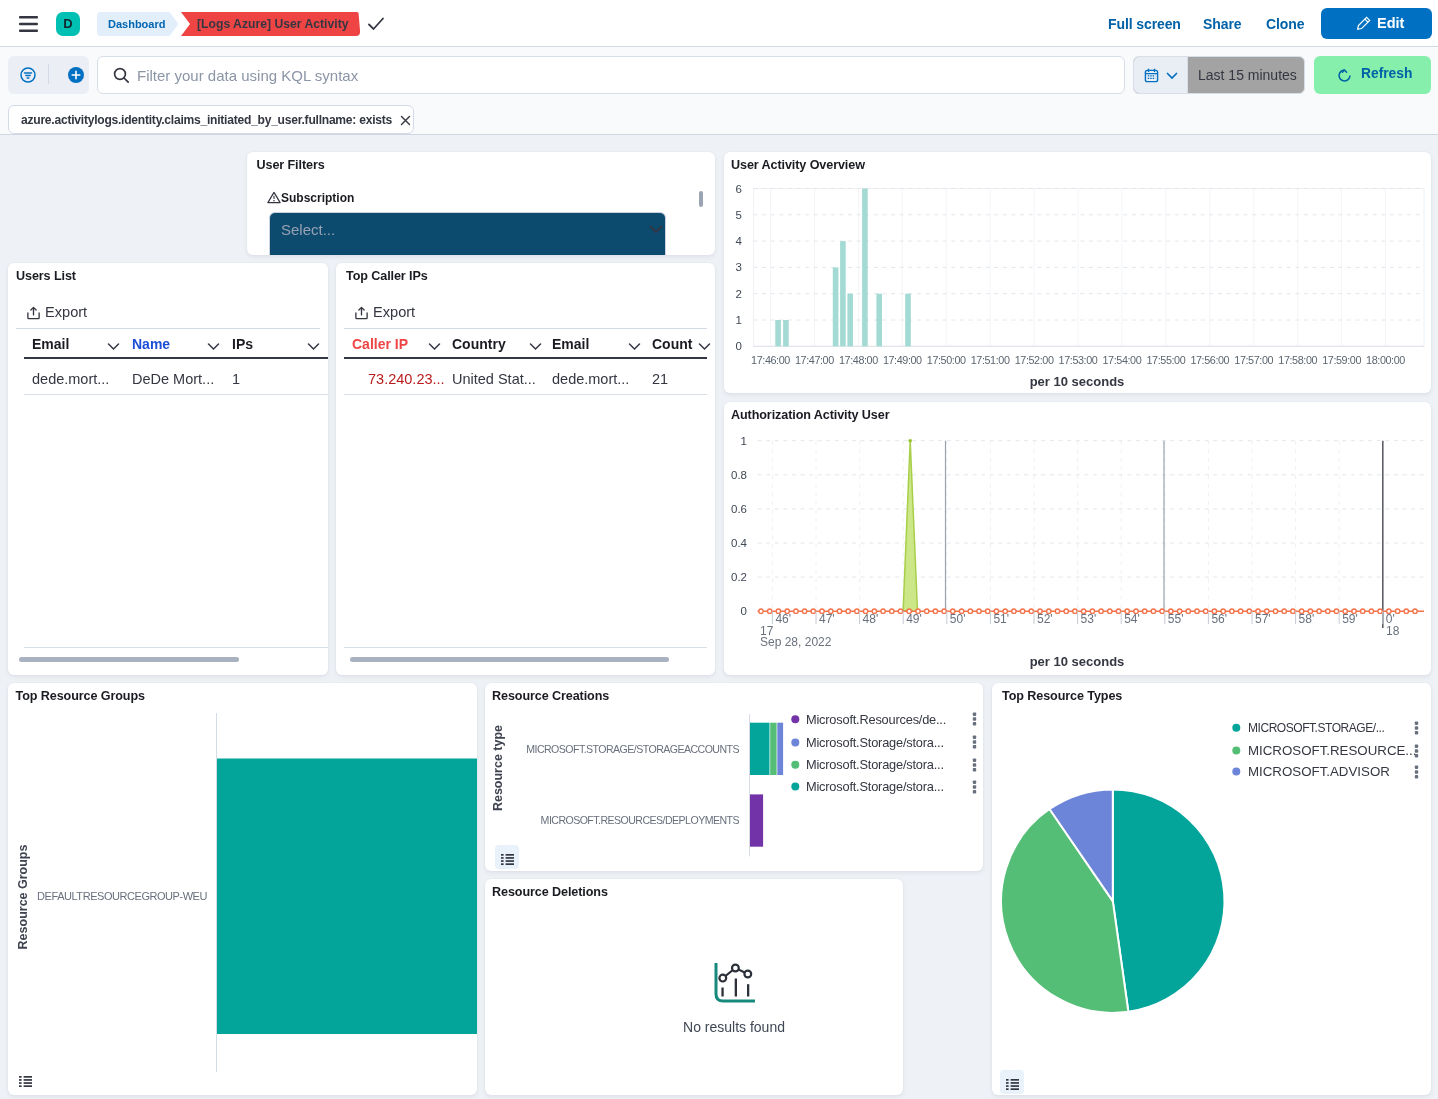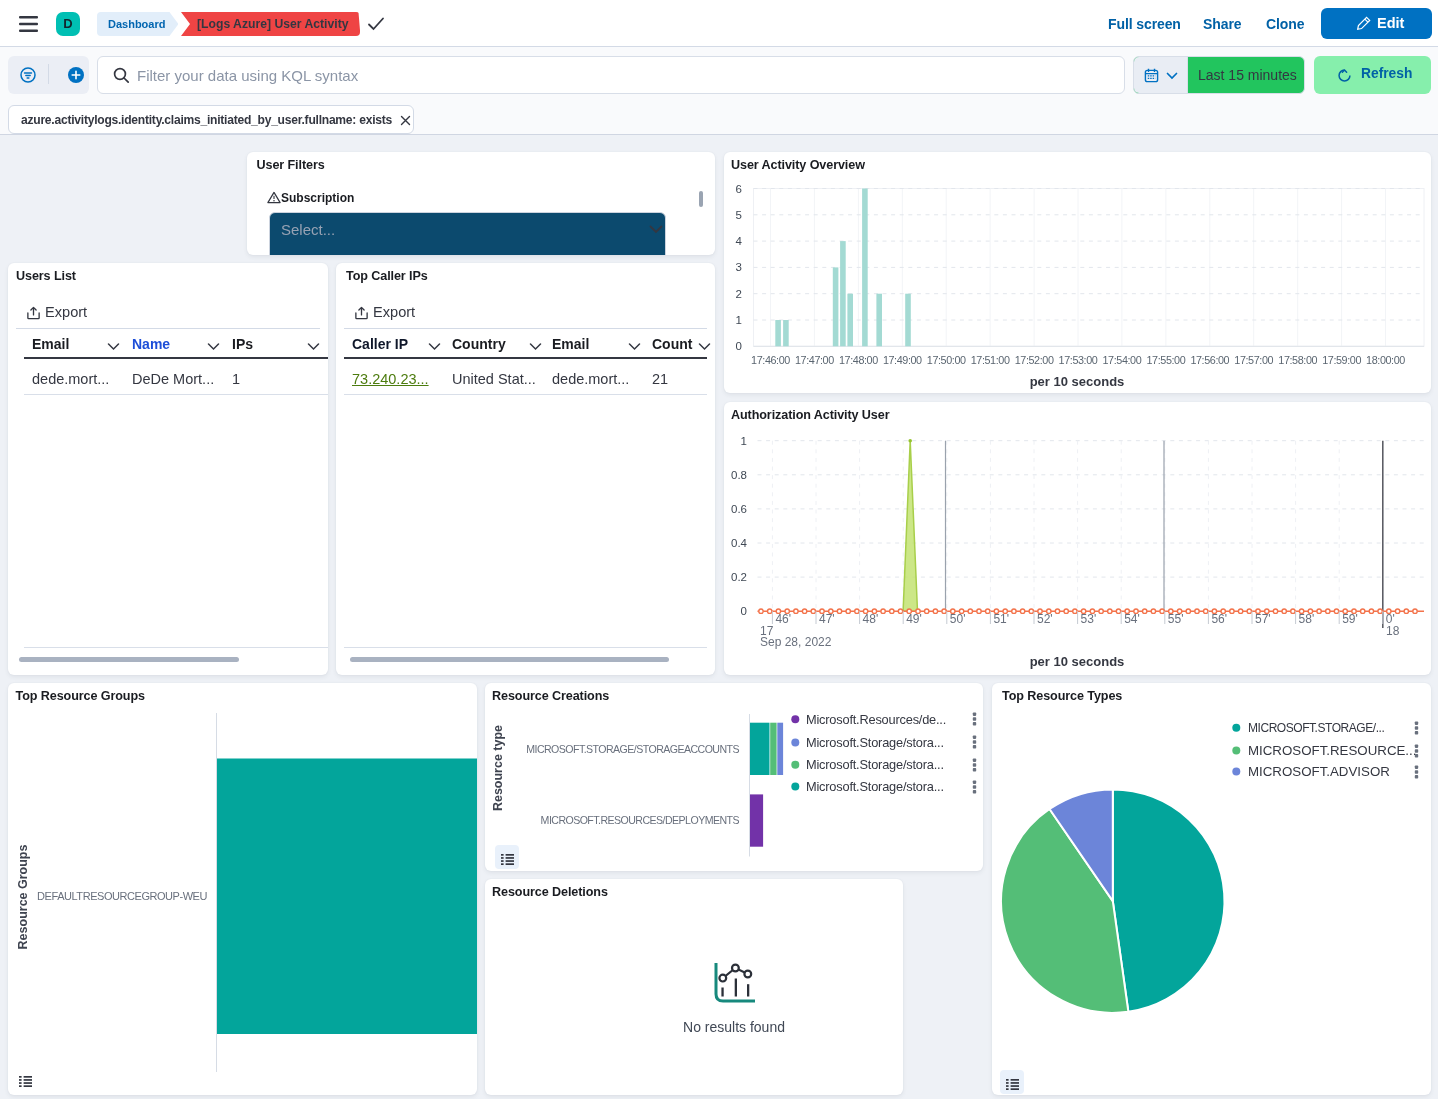--- a/index.html
+++ b/index.html
@@ -53,21 +53,21 @@
       <path d="M8 4.2 V11.8 M4.2 8 H11.8" stroke="#fff" stroke-width="1.6" stroke-linecap="round"></path>
     </svg>
   </div>
   <div class="abs" style="left:97px;top:9px;width:1028px;height:38px;background:#fff;border:1px solid #d8dee8;border-radius:6px;">
     <svg class="abs" style="left:15px;top:10px" width="17" height="17" viewBox="0 0 17 17">
       <circle cx="7" cy="7" r="5.4" fill="none" stroke="#343741" stroke-width="1.7"></circle>
       <path d="M11 11 L15.2 15.2" stroke="#343741" stroke-width="1.7" stroke-linecap="round"></path>
     </svg>
     <div class="abs" style="left:39px;top:10px;font-size:15px;color:#8b95a6;">Filter your data using KQL syntax</div>
   </div>
-  <div class="abs" style="left:1133px;top:9px;width:172px;height:38px;background:#22c55e;border:1px solid #d8dee8;border-radius:6px;overflow:hidden;">
+  <div class="abs" style="left:1133px;top:9px;width:172px;height:38px;background:#a3a3a3;border:1px solid #d8dee8;border-radius:6px;overflow:hidden;">
     <div class="abs" style="left:0;top:0;width:54px;height:38px;background:#e9edf4;border-right:1px solid #d8dee8;"></div>
     <svg class="abs" style="left:10px;top:11px" width="15" height="15" viewBox="0 0 16 16">
       <rect x="1.5" y="2.5" width="13" height="12" rx="2" fill="none" stroke="#0071c2" stroke-width="1.5"></rect>
       <path d="M4.8 0.8 V4.2 M11.2 0.8 V4.2 M1.5 6 H14.5" stroke="#0071c2" stroke-width="1.5"></path>
       <path d="M4 8.5 H12 M4 11 H12" stroke="#0071c2" stroke-width="1.3" stroke-dasharray="1.6 1"></path>
     </svg>
     <svg class="abs" style="left:32px;top:15px" width="12" height="8" viewBox="0 0 12 8">
       <path d="M1.5 1.5 L6 6 L10.5 1.5" fill="none" stroke="#0071c2" stroke-width="1.7" stroke-linecap="round"></path>
     </svg>
     <div class="abs" style="left:64px;top:10px;font-size:14px;color:#343741;">Last 15 minutes</div>
@@ -135,38 +135,38 @@
 </div>
 
 <div class="panel" style="left:336px;top:263px;width:379px;height:412px;">
   <div class="ptitle" style="left:10px;top:5.5px;">Top Caller IPs</div>
   <svg class="abs" style="left:18px;top:42px" width="15" height="16" viewBox="0 0 16 16">
     <path d="M5.2 4.8 L8 2 L10.8 4.8 M8 2.2 V10" fill="none" stroke="#343741" stroke-width="1.4" stroke-linecap="round" stroke-linejoin="round"></path>
     <path d="M2 8 V13.2 A0.8 0.8 0 0 0 2.8 14 H13.2 A0.8 0.8 0 0 0 14 13.2 V8" fill="none" stroke="#343741" stroke-width="1.4" stroke-linecap="round"></path>
   </svg>
   <div class="abs" style="left:37px;top:41px;font-size:14.6px;color:#343741;">Export</div>
   <div class="abs" style="left:8px;top:65px;width:363px;height:1px;background:#d3dae6;"></div>
-  <div class="abs" style="left:8px;top:73px;width:100px;font-size:14px;font-weight:700;color:#0f172a;padding-left:8px;">Caller IP</div>
+  <div class="abs" style="left:8px;top:73px;width:100px;font-size:14px;font-weight:700;color:#ef4444;padding-left:8px;">Caller IP</div>
   <div class="abs" style="left:108px;top:73px;width:100px;font-size:14px;font-weight:700;color:#1a1c21;padding-left:8px;">Country</div>
   <div class="abs" style="left:208px;top:73px;width:100px;font-size:14px;font-weight:700;color:#1a1c21;padding-left:8px;">Email</div>
   <div class="abs" style="left:308px;top:73px;width:63px;font-size:14px;font-weight:700;color:#1a1c21;padding-left:8px;">Count</div>
   <svg class="abs sortchev" style="left:92px;top:80px" width="13" height="8" viewBox="0 0 13 8">
         <path d="M1.5 1 L6.5 6 L11.5 1" fill="none" stroke="#343741" stroke-width="1.5" stroke-linecap="round"></path>
       </svg>
   <svg class="abs sortchev" style="left:193px;top:80px" width="13" height="8" viewBox="0 0 13 8">
         <path d="M1.5 1 L6.5 6 L11.5 1" fill="none" stroke="#343741" stroke-width="1.5" stroke-linecap="round"></path>
       </svg>
   <svg class="abs sortchev" style="left:292px;top:80px" width="13" height="8" viewBox="0 0 13 8">
         <path d="M1.5 1 L6.5 6 L11.5 1" fill="none" stroke="#343741" stroke-width="1.5" stroke-linecap="round"></path>
       </svg>
   <svg class="abs sortchev" style="left:362px;top:80px" width="13" height="8" viewBox="0 0 13 8">
         <path d="M1.5 1 L6.5 6 L11.5 1" fill="none" stroke="#343741" stroke-width="1.5" stroke-linecap="round"></path>
       </svg>
   <div class="abs" style="left:8px;top:94px;width:363px;height:2px;background:#343741;"></div>
-  <div class="abs" style="left:16px;top:108px;font-size:14.5px;color:#4d7c0f;text-decoration:underline;">73.240.23...</div>
+  <div class="abs" style="left:32px;top:108px;font-size:14.5px;color:#b91c1c;">73.240.23...</div>
   <div class="abs" style="left:116px;top:108px;font-size:14.5px;color:#343741;">United Stat...</div>
   <div class="abs" style="left:216px;top:108px;font-size:14.5px;color:#343741;">dede.mort...</div>
   <div class="abs" style="left:316px;top:108px;font-size:14.5px;color:#343741;">21</div>
   <div class="abs" style="left:8px;top:131px;width:363px;height:1px;background:#d9dfe9;"></div>
   <div class="abs" style="left:8px;top:384px;width:363px;height:1px;background:#d9dfe9;"></div>
   <div class="abs" style="left:14px;top:394px;width:319px;height:5px;border-radius:3px;background:#a9b2c1;"></div>
 </div>
 
 <div class="panel" style="left:724px;top:152px;width:707px;height:241px;">
   <div class="ptitle" style="left:7px;top:5.5px;">User Activity Overview</div>

